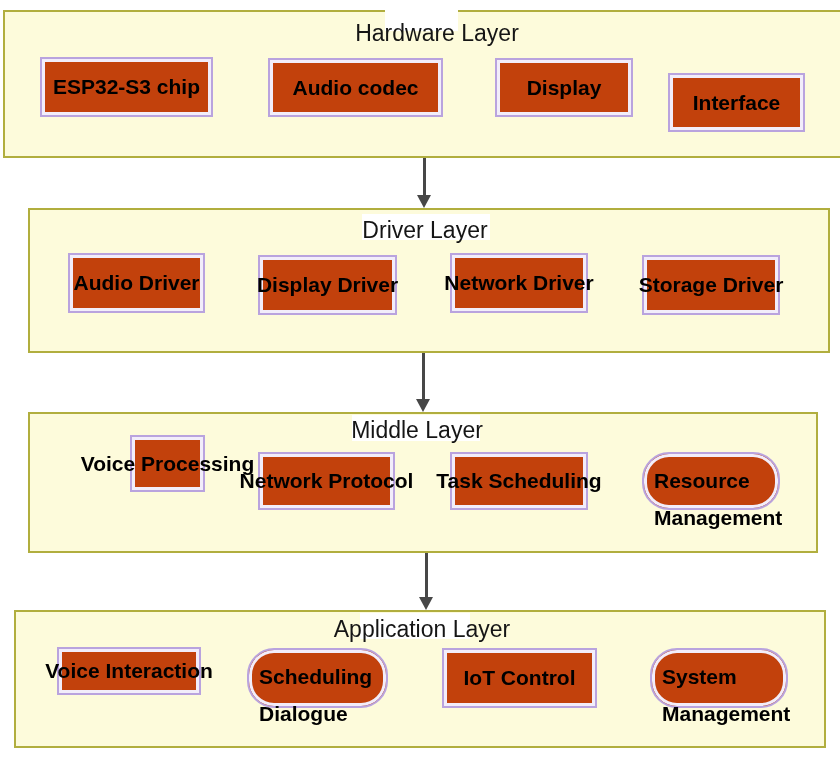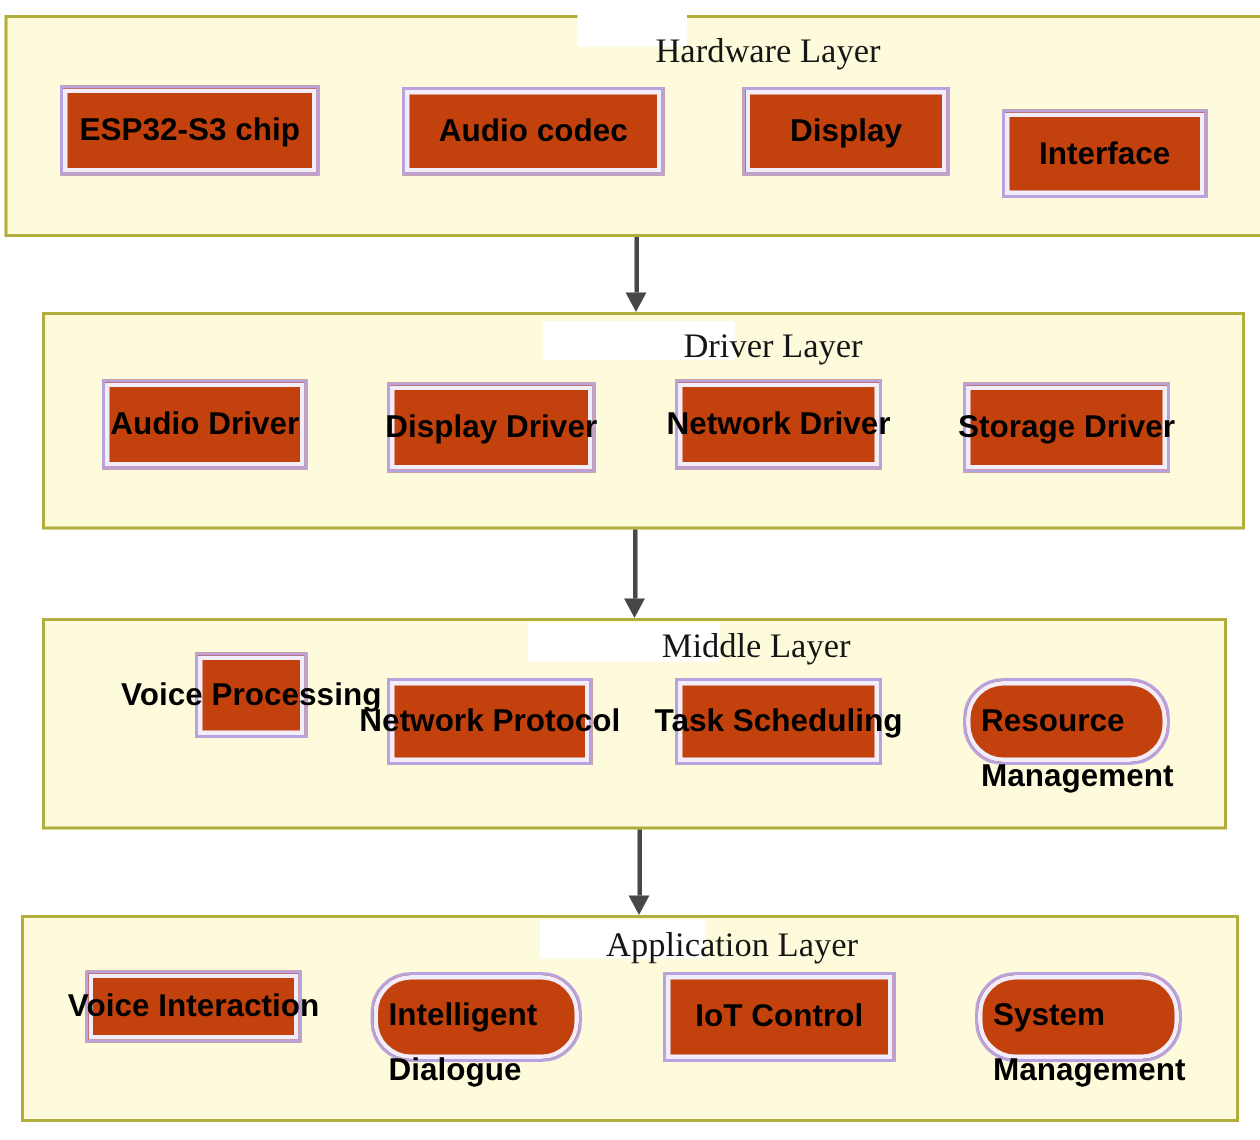--- a/index.html
+++ b/index.html
@@ -6,22 +6,22 @@
   #canvas {
     position:relative; width:840px; height:760px; overflow:hidden;
     background:#ffffff; font-family:"Liberation Sans", sans-serif;
   }
   .band {
     position:absolute; background:#fdfbdb; border:2px solid #b1ae3e;
     box-sizing:border-box;
   }
   .title-hl { position:absolute; background:#ffffff; }
   .band-title {
-    position:absolute; text-align:right; color:#151515;
-    font-family:Liberation Serif, serif; font-size:23px; line-height:27px;
+    position:absolute; text-align:center; color:#151515;
+    font-family:Liberation Sans, sans-serif; font-size:23px; line-height:27px;
     white-space:nowrap;
   }
   .box {
     position:absolute; background:#c2410c; border:2px solid #b9a3de;
     box-shadow:inset 0 0 0 3px #f2edfa; box-sizing:border-box;
     color:#000; font-weight:bold; font-size:21px;
   }
   .box.center {
     display:flex; align-items:center; justify-content:center;
     white-space:nowrap; overflow:visible;
@@ -93,21 +93,21 @@
   </div>
   <div class="box twoline" style="left:642px;top:452px;width:138px;height:58px">
     <span class="bl">Resource</span>
     <span class="bl">Management</span>
   </div>
 
   <div class="box center" style="left:57px;top:647px;width:144px;height:48px">
     <span class="box-label">Voice Interaction</span>
   </div>
   <div class="box twoline" style="left:247px;top:648px;width:141px;height:60px">
-    <span class="bl">Intelligent</span>
+    <span class="bl">Scheduling</span>
     <span class="bl">Dialogue</span>
   </div>
   <div class="box center" style="left:442px;top:648px;width:155px;height:60px">
     <span class="box-label">IoT Control</span>
   </div>
   <div class="box twoline" style="left:650px;top:648px;width:138px;height:60px">
     <span class="bl">System</span>
     <span class="bl">Management</span>
   </div>
 

